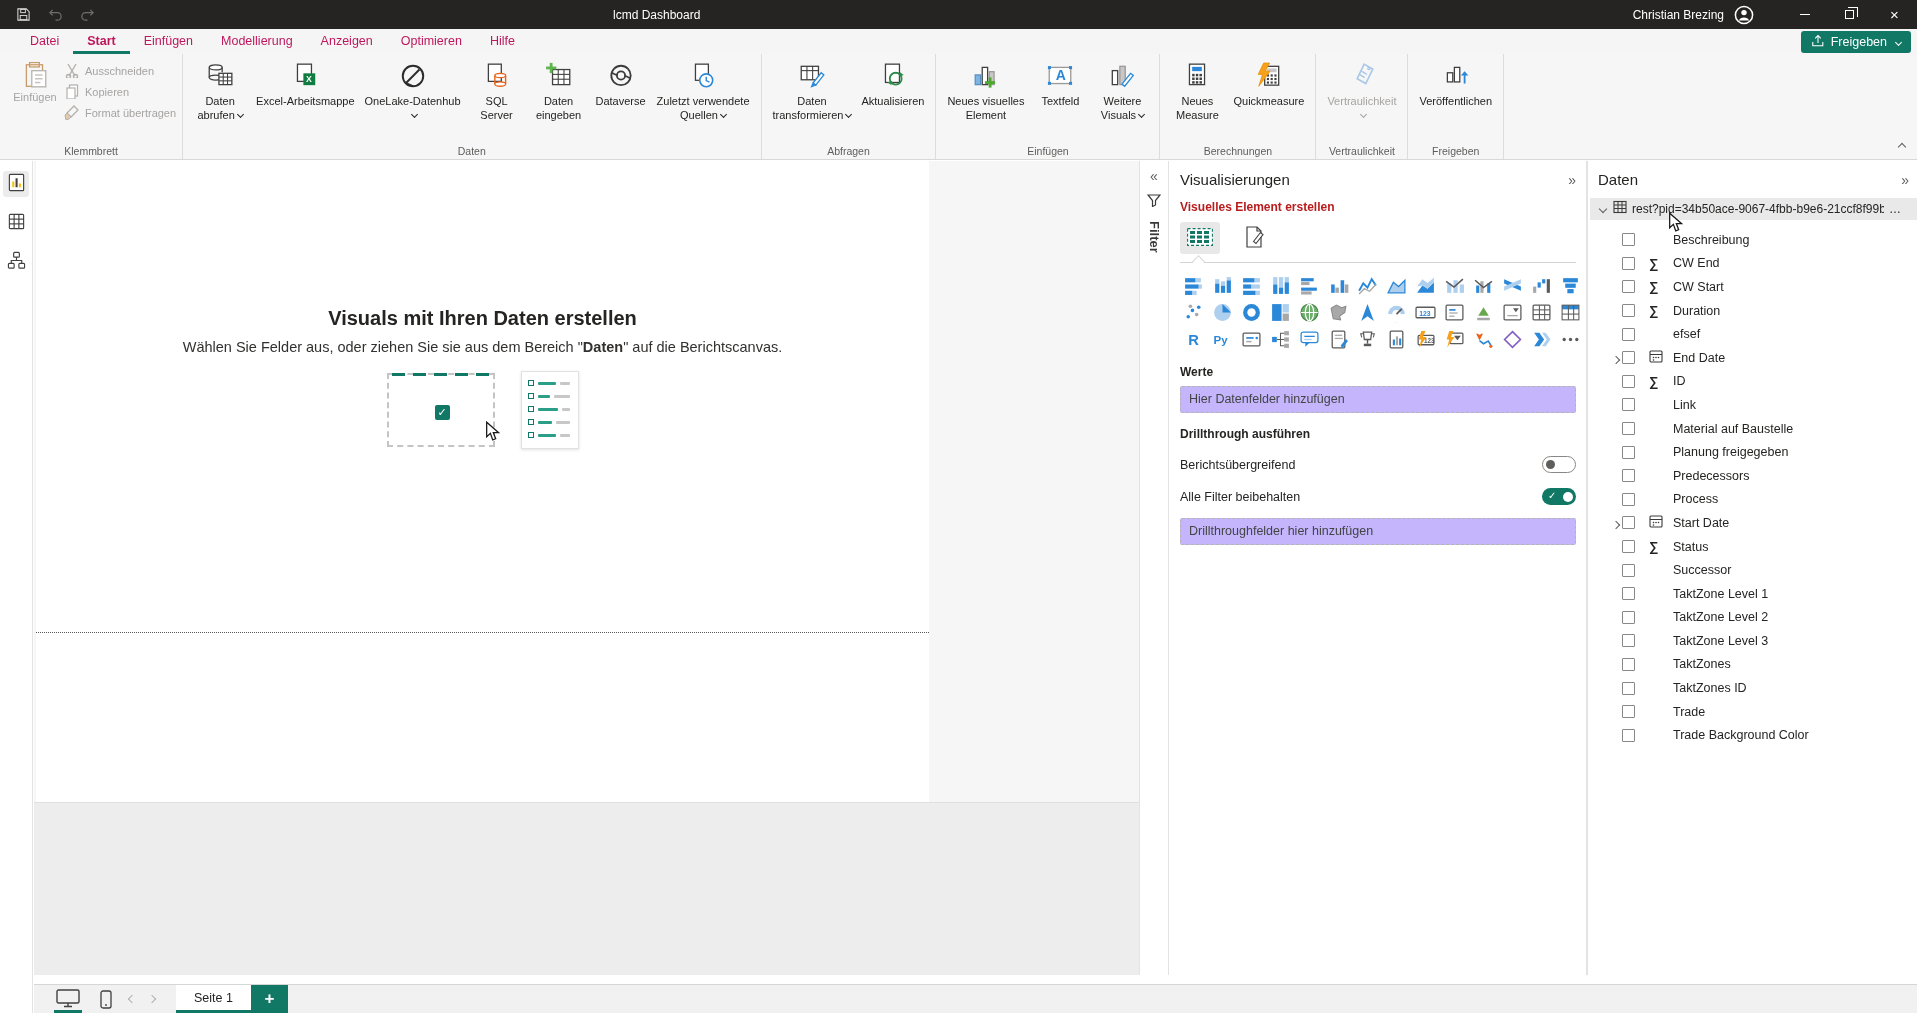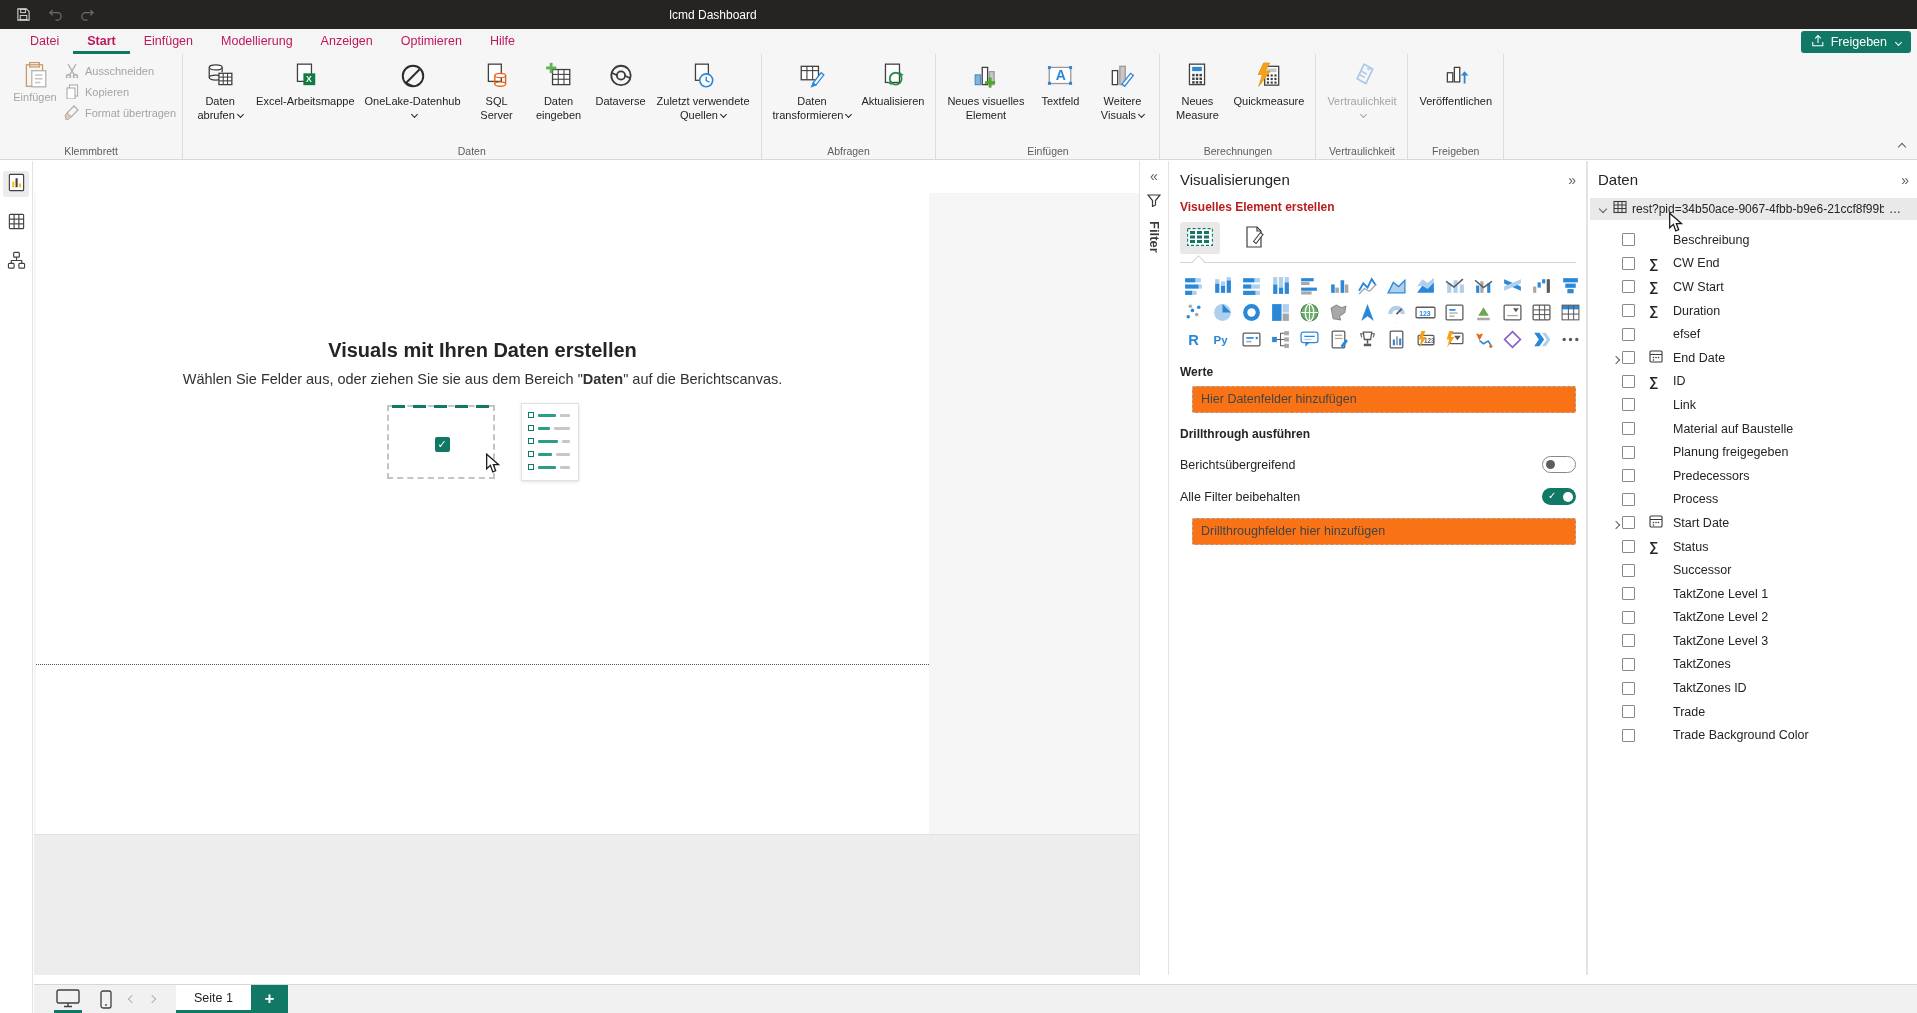--- a/index.html
+++ b/index.html
@@ -4,21 +4,21 @@
 <style>
 *{box-sizing:border-box;margin:0;padding:0;}
 html,body{width:1917px;height:1013px;overflow:hidden;}
 body{font-family:"Liberation Sans",sans-serif;background:#fff;color:#252423;}
 #app{position:relative;width:1917px;height:1013px;background:#fff;}
 
 
 .titlebar{position:absolute;left:0;top:0;width:100%;height:29px;background:#252423;color:#fff;display:flex;align-items:center;}
 .tb-left{display:flex;align-items:center;gap:6px;padding-left:10px;}
 .tb-btn{width:26px;height:29px;display:flex;align-items:center;justify-content:center;}
-.tb-title{position:absolute;left:613px;width:200px;text-align:center;font-size:12px;color:#fff;}
+.tb-title{position:absolute;left:613px;width:200px;font-size:12px;color:#fff;}
 .tb-right{position:absolute;right:0;top:0;height:29px;display:flex;align-items:center;}
 .tb-user{font-size:12px;margin-right:10px;}
 .tb-avatar{margin-right:28px;display:flex;align-items:center;}
 .win-btn{width:45px;height:29px;display:flex;align-items:center;justify-content:center;color:#fff;}
 .win-min-bar{width:10px;height:1px;background:#fff;display:inline-block;}
 .win-restore{position:relative;width:9px;height:9px;border:1px solid #fff;}
 .win-restore:before{content:"";position:absolute;left:2px;top:-4px;width:9px;height:9px;border:1px solid #fff;border-left:none;border-bottom:none;}
 .win-close{font-size:15px;line-height:1;}
 
 
@@ -46,21 +46,21 @@
 .chev.down{transform:rotate(45deg);}
 .chev.right{transform:rotate(-45deg);}
 .chev.left{transform:rotate(135deg);}
 
 
 .sidebar{position:absolute;left:0;top:161px;width:33px;bottom:0;background:#fff;border-right:1px solid #e3e3e3;display:flex;flex-direction:column;align-items:center;padding-top:10px;gap:13px;}
 .side-item{width:26px;height:26px;display:flex;align-items:center;justify-content:center;border-radius:3px;}
 .side-item.selected{background:#ececec;}
 
 
-.workspace{position:absolute;left:34px;top:161px;width:1105px;bottom:38px;background:#f6f6f6;margin-top:32px;}
+.workspace{position:absolute;left:34px;top:161px;width:1105px;bottom:38px;background:#f6f6f6;}
 .page{position:absolute;left:2px;top:0;width:893px;height:641px;background:#fff;}
 .page-guide{position:absolute;left:0;right:0;top:471px;border-top:1px dotted #555;}
 .ws-gray{position:absolute;left:0;right:0;top:641px;bottom:0;background:#ededed;border-top:1px solid #e0e0e0;}
 .empty-title{position:absolute;top:146px;width:100%;text-align:center;font-size:20px;font-weight:bold;color:#252423;}
 .empty-sub{position:absolute;top:178px;width:100%;text-align:center;font-size:14.5px;color:#323130;}
 .illus{position:absolute;top:210px;left:50%;transform:translateX(-50%);width:192px;height:78px;}
 .illus-box{position:absolute;left:0;top:2px;width:108px;height:74px;border:2px dashed #c6c4c2;background:#fff;}
 .illus-box-top{position:absolute;left:3px;right:3px;top:-2px;height:3px;background:repeating-linear-gradient(90deg,#117865 0 13px,transparent 13px 21px);}
 .illus-check{position:absolute;left:46px;top:30px;width:15px;height:15px;background:#117865;border-radius:2px;color:#fff;font-size:11px;line-height:15px;text-align:center;}
 .illus-cursor{position:absolute;left:96px;top:46px;}
@@ -82,21 +82,21 @@
 .panel-collapse{font-size:14px;color:#5f5d5b;}
 .viz-create{font-size:12px;font-weight:bold;margin-top:12px;color:#b91c1c;}
 .viz-tabs{display:flex;gap:14px;margin-top:8px;}
 .viz-tab{width:40px;height:32px;display:flex;align-items:center;justify-content:center;border-radius:3px;}
 .viz-tab.selected{background:#e8e8e8;}
 .viz-tab-divider{position:relative;height:1px;background:#d6d4d2;margin-top:8px;}
 .viz-tab-notch{position:absolute;left:14px;top:-5px;width:9px;height:9px;background:#fff;border-left:1px solid #d6d4d2;border-top:1px solid #d6d4d2;transform:rotate(45deg);}
 .gallery{display:grid;grid-template-columns:repeat(14,1fr);gap:3px 2px;margin-top:10px;}
 .gcell{width:27px;height:24px;display:flex;align-items:center;justify-content:center;}
 .sec-label{font-size:12px;font-weight:bold;margin-top:14px;color:#252423;}
-.dash-box{margin-top:7px;height:27px;border:1px dashed #b6b4b2;border-radius:2px;font-size:12.5px;color:#444;line-height:25px;padding-left:8px;background:#f97316;margin-left:12px;}
+.dash-box{margin-top:7px;height:27px;border:1px dashed #b6b4b2;border-radius:2px;font-size:12.5px;color:#444;line-height:25px;padding-left:8px;background:#c4b5fd;}
 .drill-row{display:flex;justify-content:space-between;align-items:center;margin-top:15px;font-size:12.5px;color:#252423;}
 .toggle{width:34px;height:17px;border-radius:9px;position:relative;flex:none;}
 .toggle.off{border:1px solid #8a8886;background:#fff;}
 .toggle.off .knob{position:absolute;left:3px;top:3px;width:9px;height:9px;border-radius:50%;background:#605e5c;}
 .toggle.on{background:#117865;}
 .toggle.on .knob{position:absolute;right:3px;top:3.5px;width:10px;height:10px;border-radius:50%;background:#fff;}
 .toggle .tcheck{position:absolute;left:6px;top:1.5px;color:#fff;font-size:10px;}
 
 
 .datapanel{position:absolute;left:1590px;top:161px;width:327px;bottom:38px;background:#fff;padding:10px 8px 0 8px;}
@@ -143,20 +143,37 @@
           </svg>
       </span>
       <span class="tb-btn">
         <svg viewBox="0 0 16 16" width="15" height="15">
             <path d="M11 3l3 3-3 3" fill="none" stroke="#6e6e6e" stroke-width="1.3"></path>
             <path d="M14 6H6a4 4 0 0 0 0 8h2" fill="none" stroke="#6e6e6e" stroke-width="1.3"></path>
           </svg>
       </span>
     </div>
     <div class="tb-title">lcmd Dashboard</div>
+    <div class="tb-right">
+      <span class="tb-user">Christian Brezing</span>
+      <span class="tb-avatar">
+        <svg viewBox="0 0 20 20" width="20" height="20">
+            <circle cx="10" cy="10" r="8.6" fill="none" stroke="#fff" stroke-width="1.5"></circle>
+            <circle cx="10" cy="7.6" r="2.7" fill="#fff"></circle>
+            <path d="M4.8 15.5a5.6 4.6 0 0 1 10.4 0z" fill="#fff"></path>
+          </svg>
+      </span>
+      <span class="win-btn">
+          <span class="win-min-bar"></span>
+        </span>
+      <span class="win-btn">
+          <span class="win-restore"></span>
+        </span>
+      <span class="win-btn win-close">×</span>
+    </div>
   </div>
 
   <div class="menubar">
     <div id="menu-items" style="display:flex;">
         <span class="menu-item">Datei</span>
         <span class="menu-item active">Start</span>
         <span class="menu-item">Einfügen</span>
         <span class="menu-item">Modellierung</span>
         <span class="menu-item">Anzeigen</span>
         <span class="menu-item">Optimieren</span>

